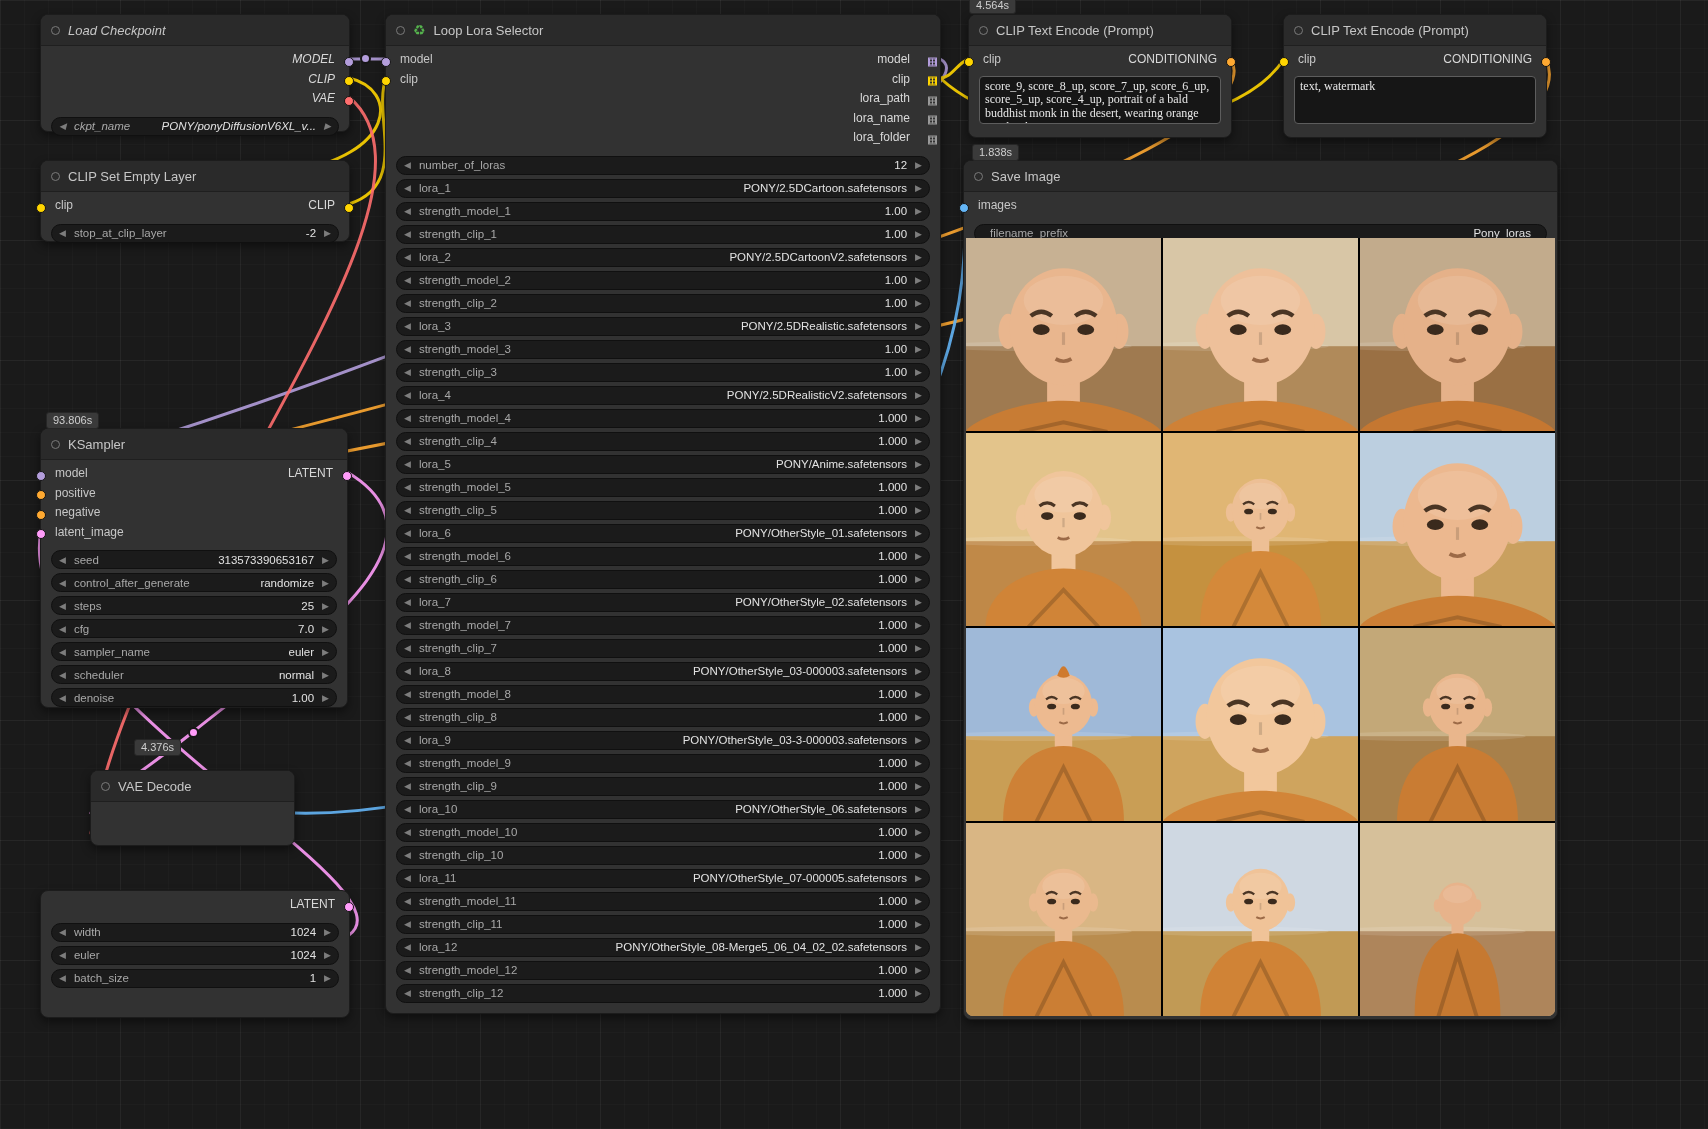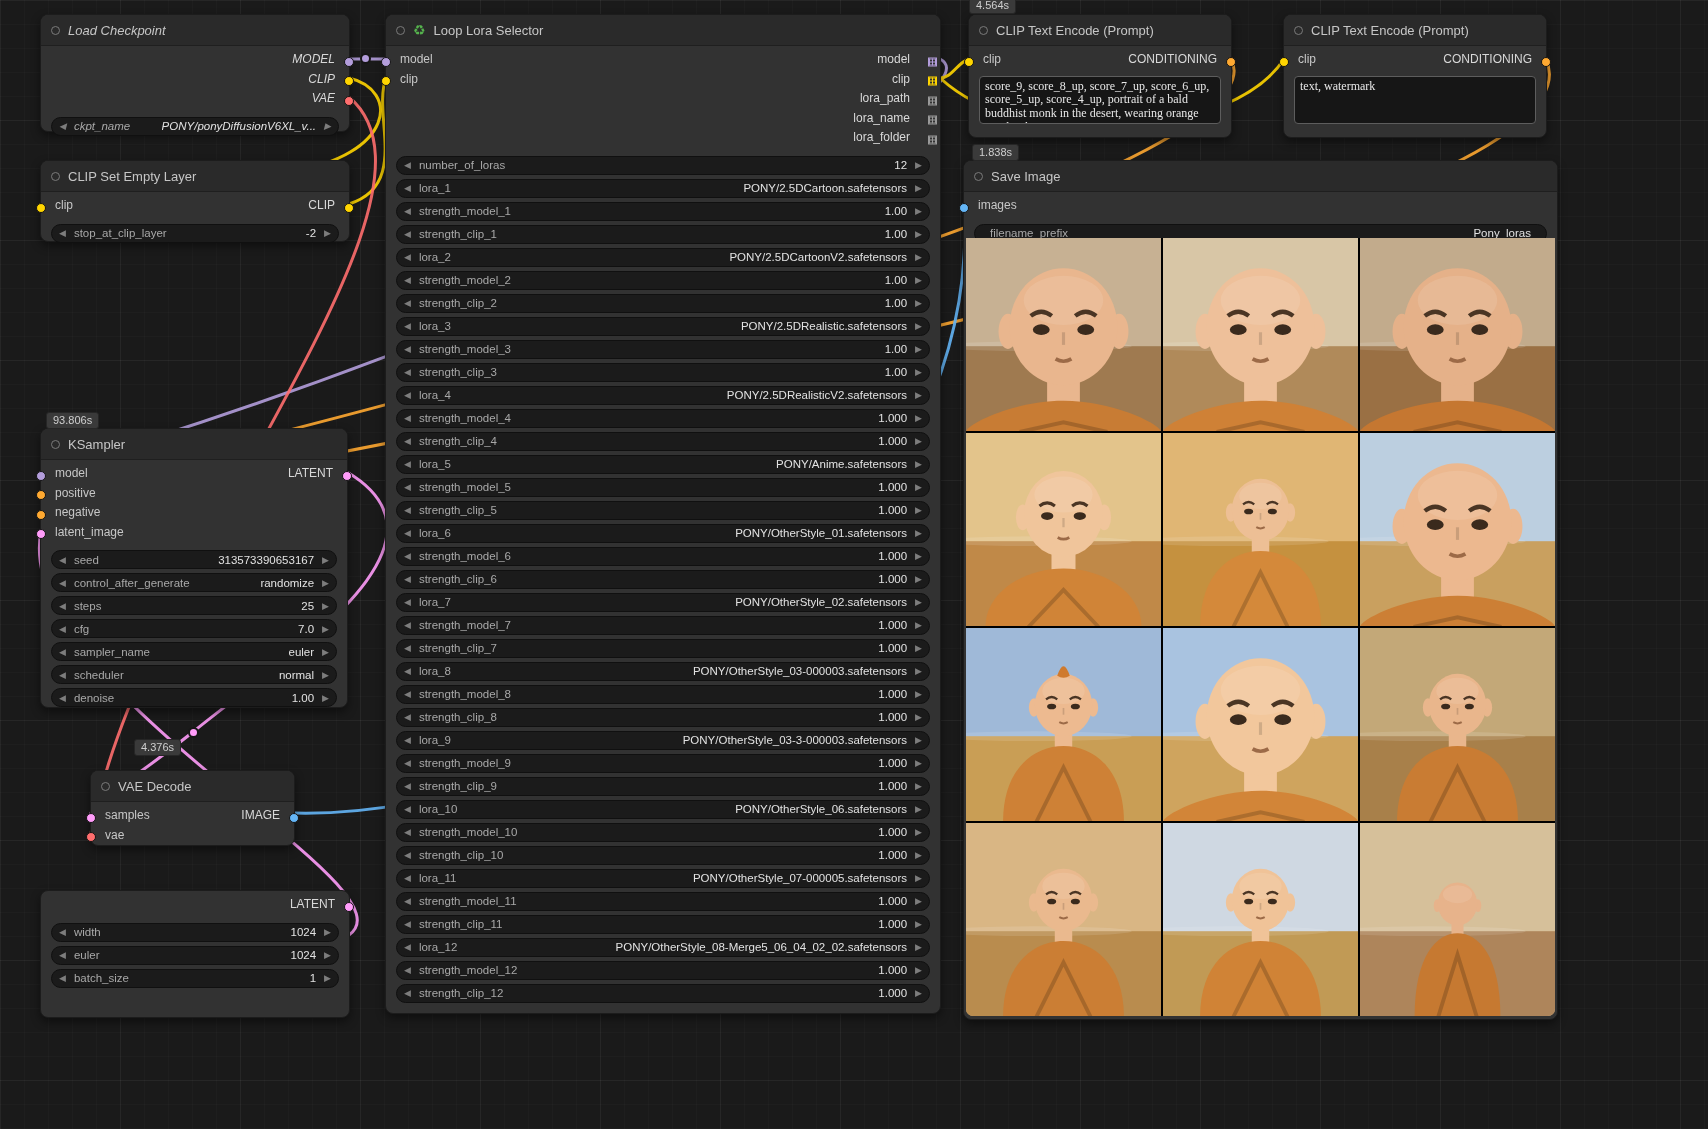--- a/index.html
+++ b/index.html
@@ -217,32 +217,20 @@
           <span class="arr">▶</span>
         </div>
       </div>
   </div>
 
   <div class="node" style="left:90px;top:770px;width:205px;height:76px;">
     <div class="node-title">
       <span class="collapse-dot"></span>
       <span>VAE Decode</span>
     </div>
-    <div class="ports">
-      <div class="port-row">
-        <span class="dot in" style="background: rgb(255, 156, 249);"></span>
-        <span class="in-label">samples</span>
-        <span class="out-label">IMAGE</span>
-        <span class="dot out" style="background: rgb(100, 181, 246);"></span>
-      </div>
-      <div class="port-row">
-        <span class="dot in" style="background: rgb(255, 110, 110);"></span>
-        <span class="in-label">vae</span>
-      </div>
-    </div>
   </div>
 
   <div class="node" style="left:40px;top:890px;width:310px;height:128px;">
     <div class="ports">
       <div class="port-row">
         <span class="out-label">LATENT</span>
         <span class="dot out" style="background: rgb(255, 156, 249);"></span>
       </div>
     </div>
     <div class="widgets">

